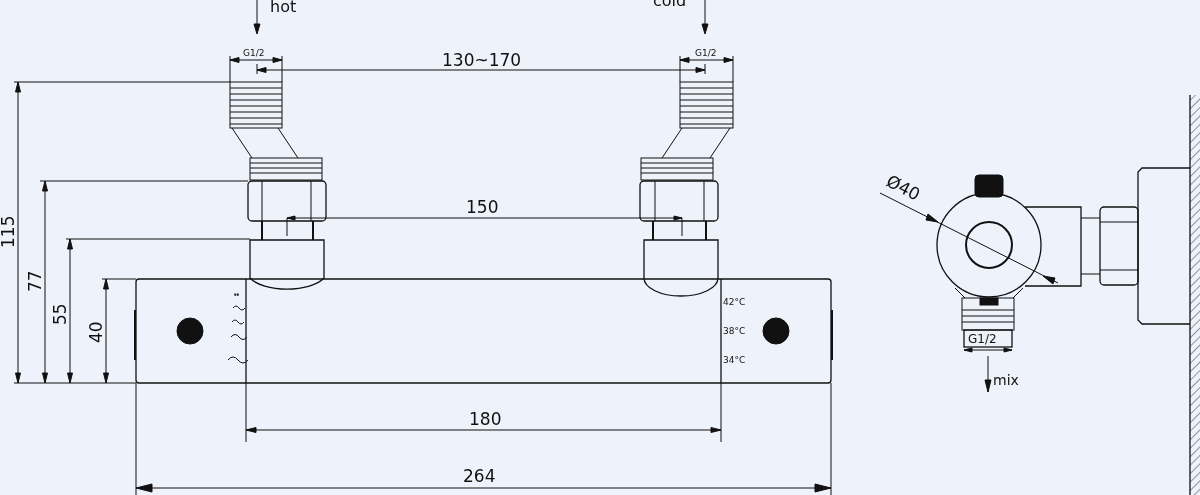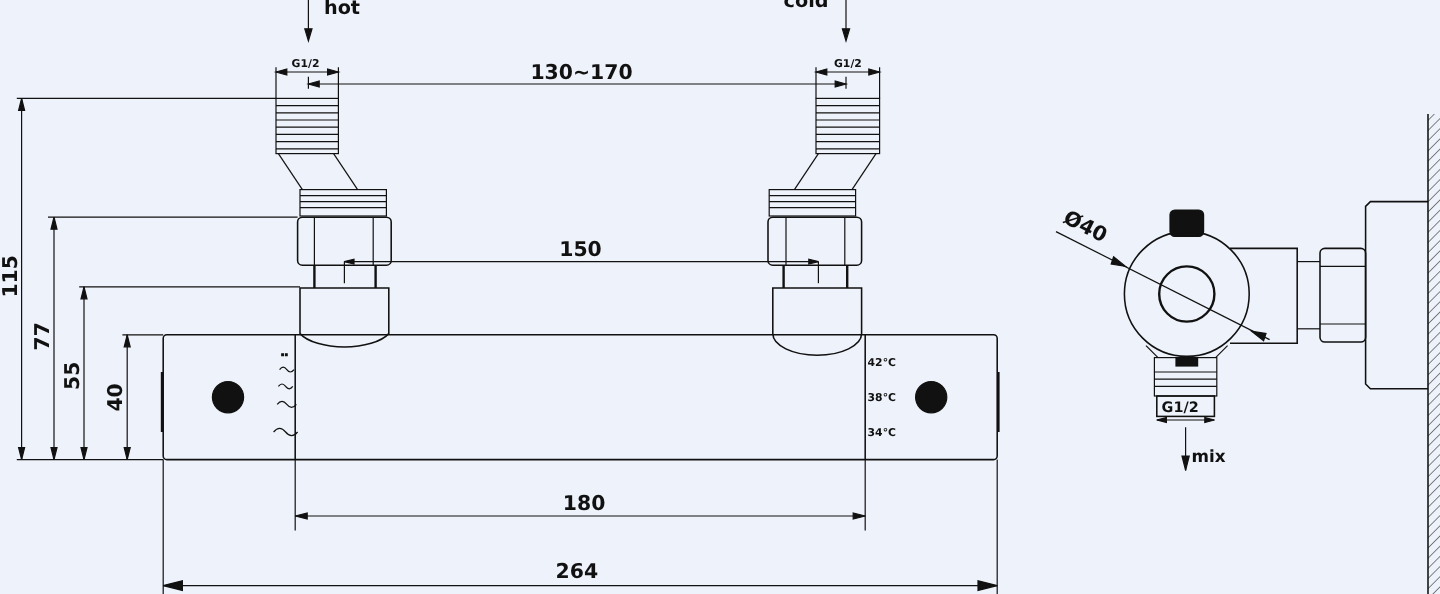--- a/index.html
+++ b/index.html
@@ -1,17 +1,17 @@
 <!DOCTYPE html>
 <html><head>
 <meta charset="utf-8">
 <style>
   html, body { margin: 0; padding: 0; background: #eef2fa; }
   body { width: 1200px; height: 495px; overflow: hidden; font-family: "DejaVu Sans", sans-serif; }
-  #canvas { position: absolute; left: 0; top: 0; width: 1200px; height: 495px; font-weight: bold; }
+  #canvas { position: absolute; left: 0; top: 0; width: 1200px; height: 495px; }
   svg text { font-family: "DejaVu Sans", sans-serif; fill: #111; }
   .ln { stroke: #111; stroke-width: 1.3; fill: none; }
   .thin { stroke: #111; stroke-width: 1; fill: none; }
   .thick { stroke: #111; stroke-width: 2; fill: none; }
   .solid { fill: #111; stroke: #111; }
   .dim-label { font-size: 17px; }
   .small-label { font-size: 9px; }
   .flow-label { font-size: 16px; }
 </style>
 </head>

